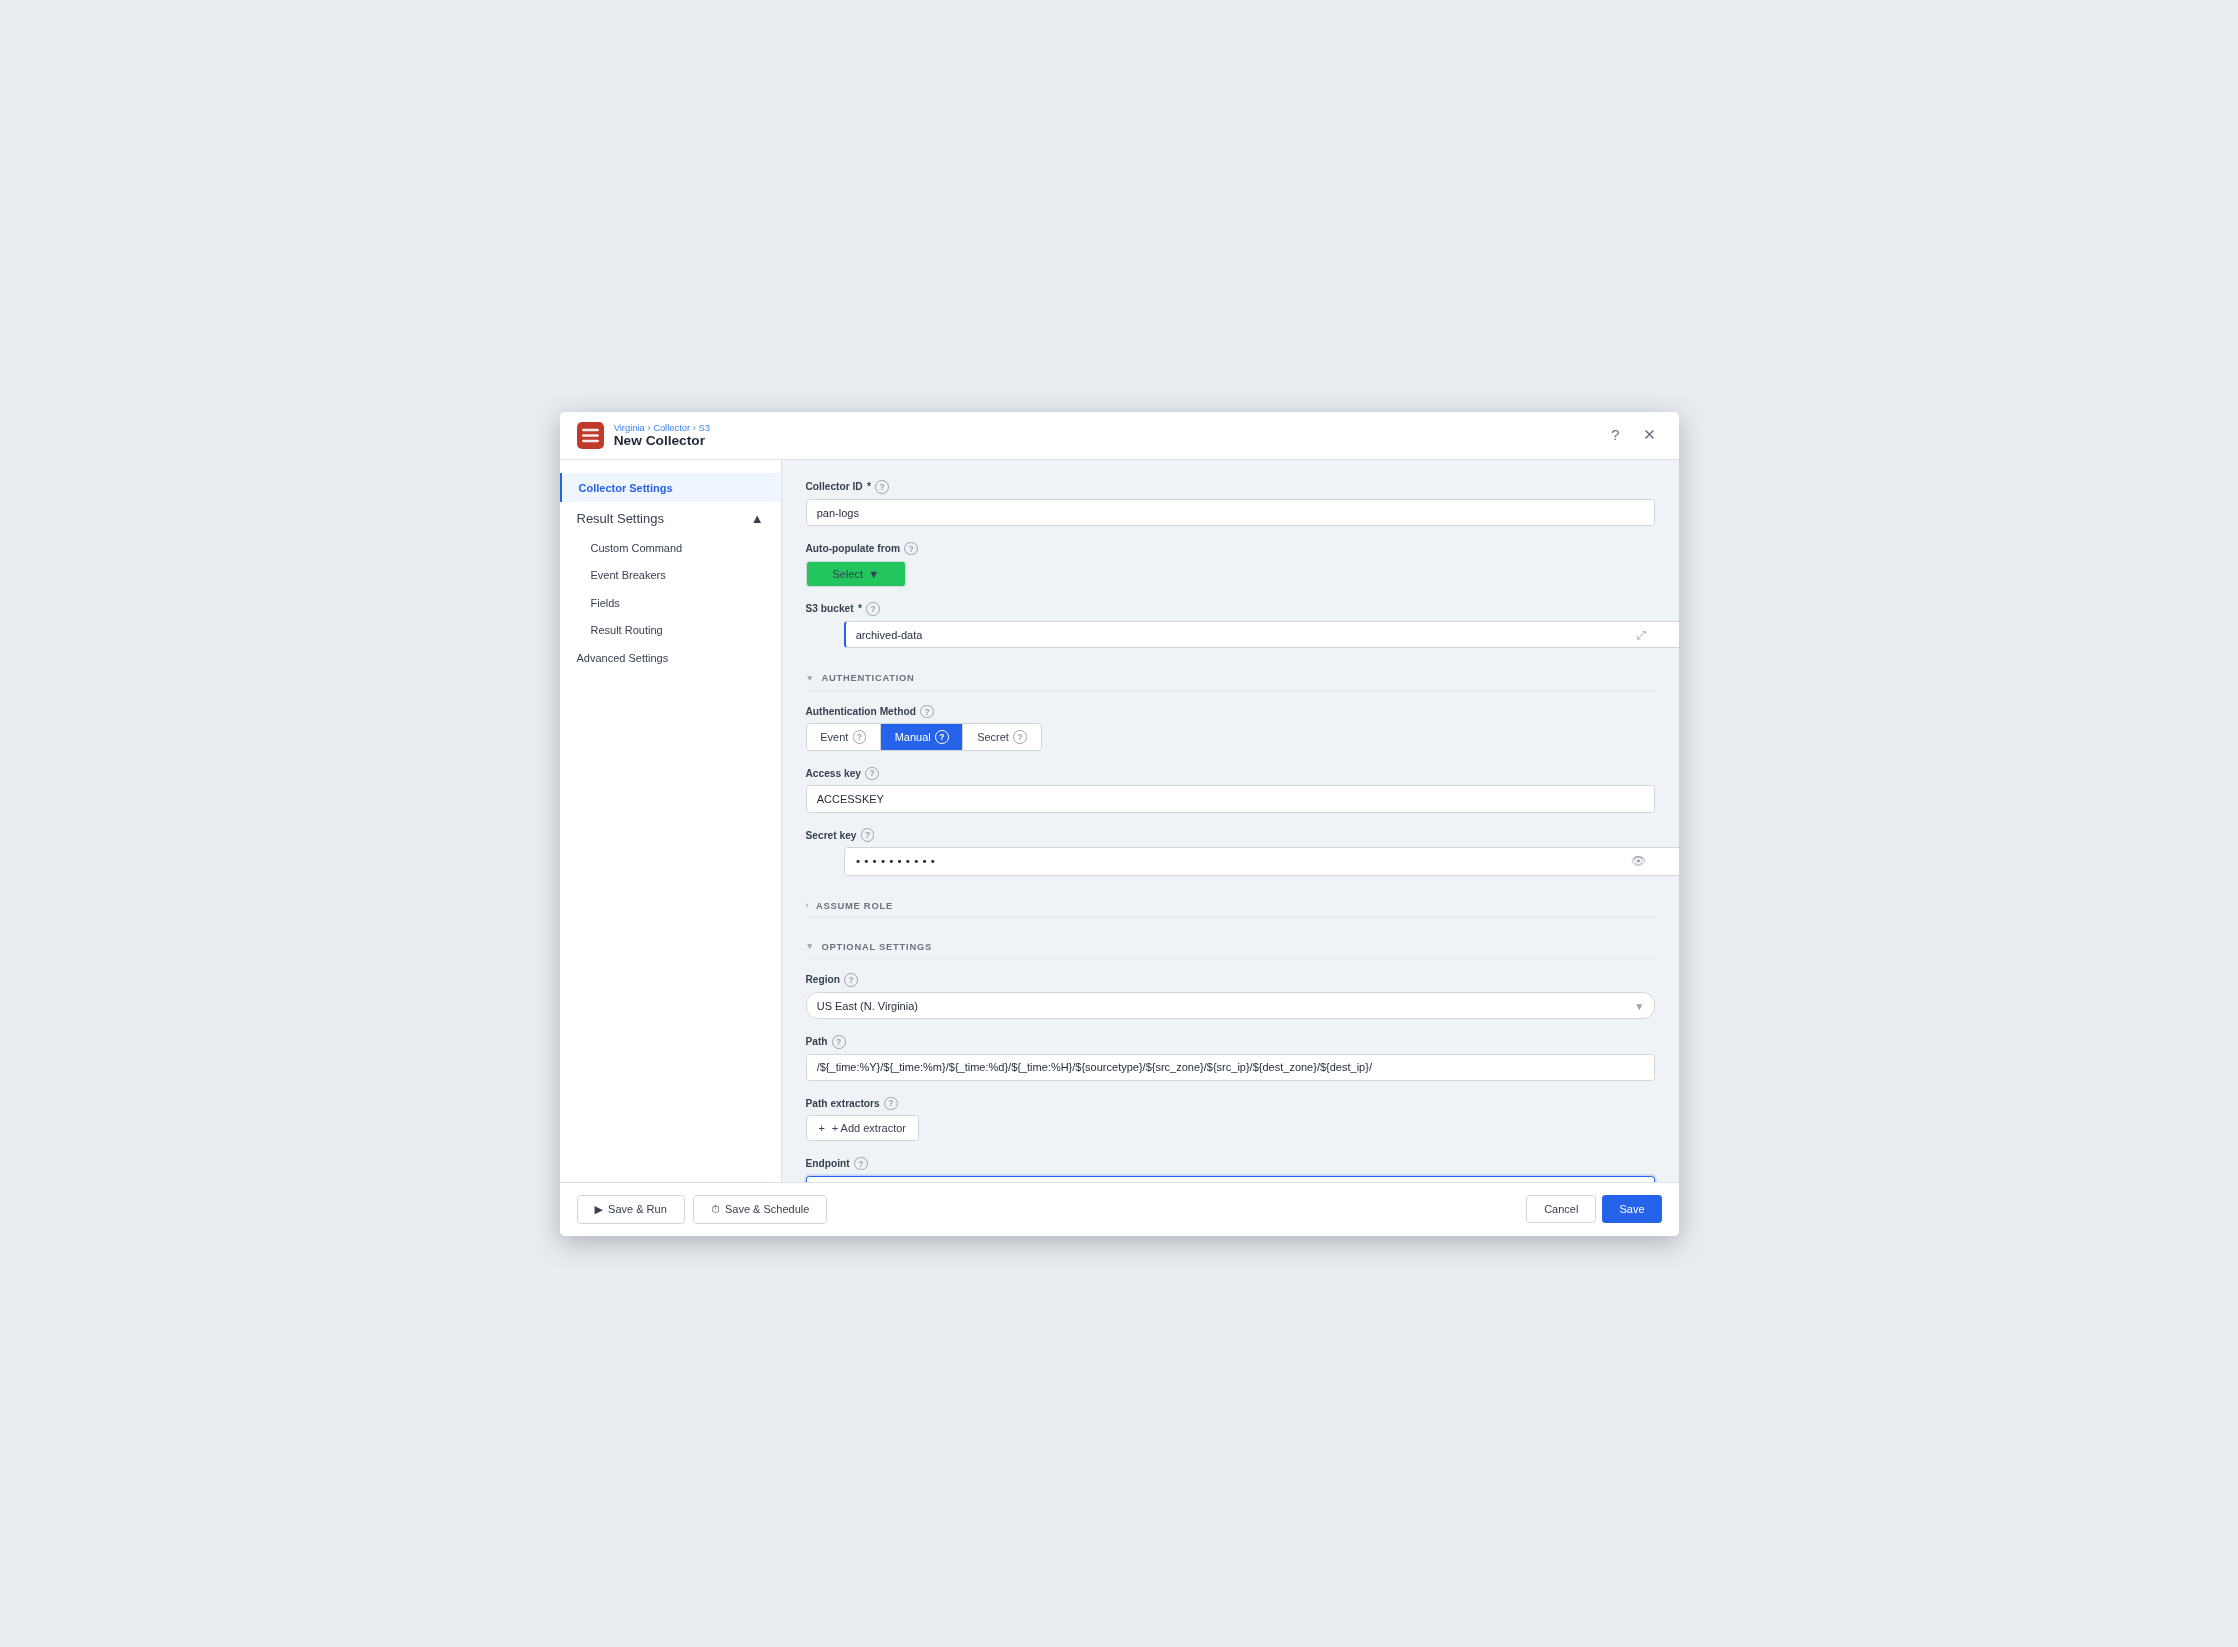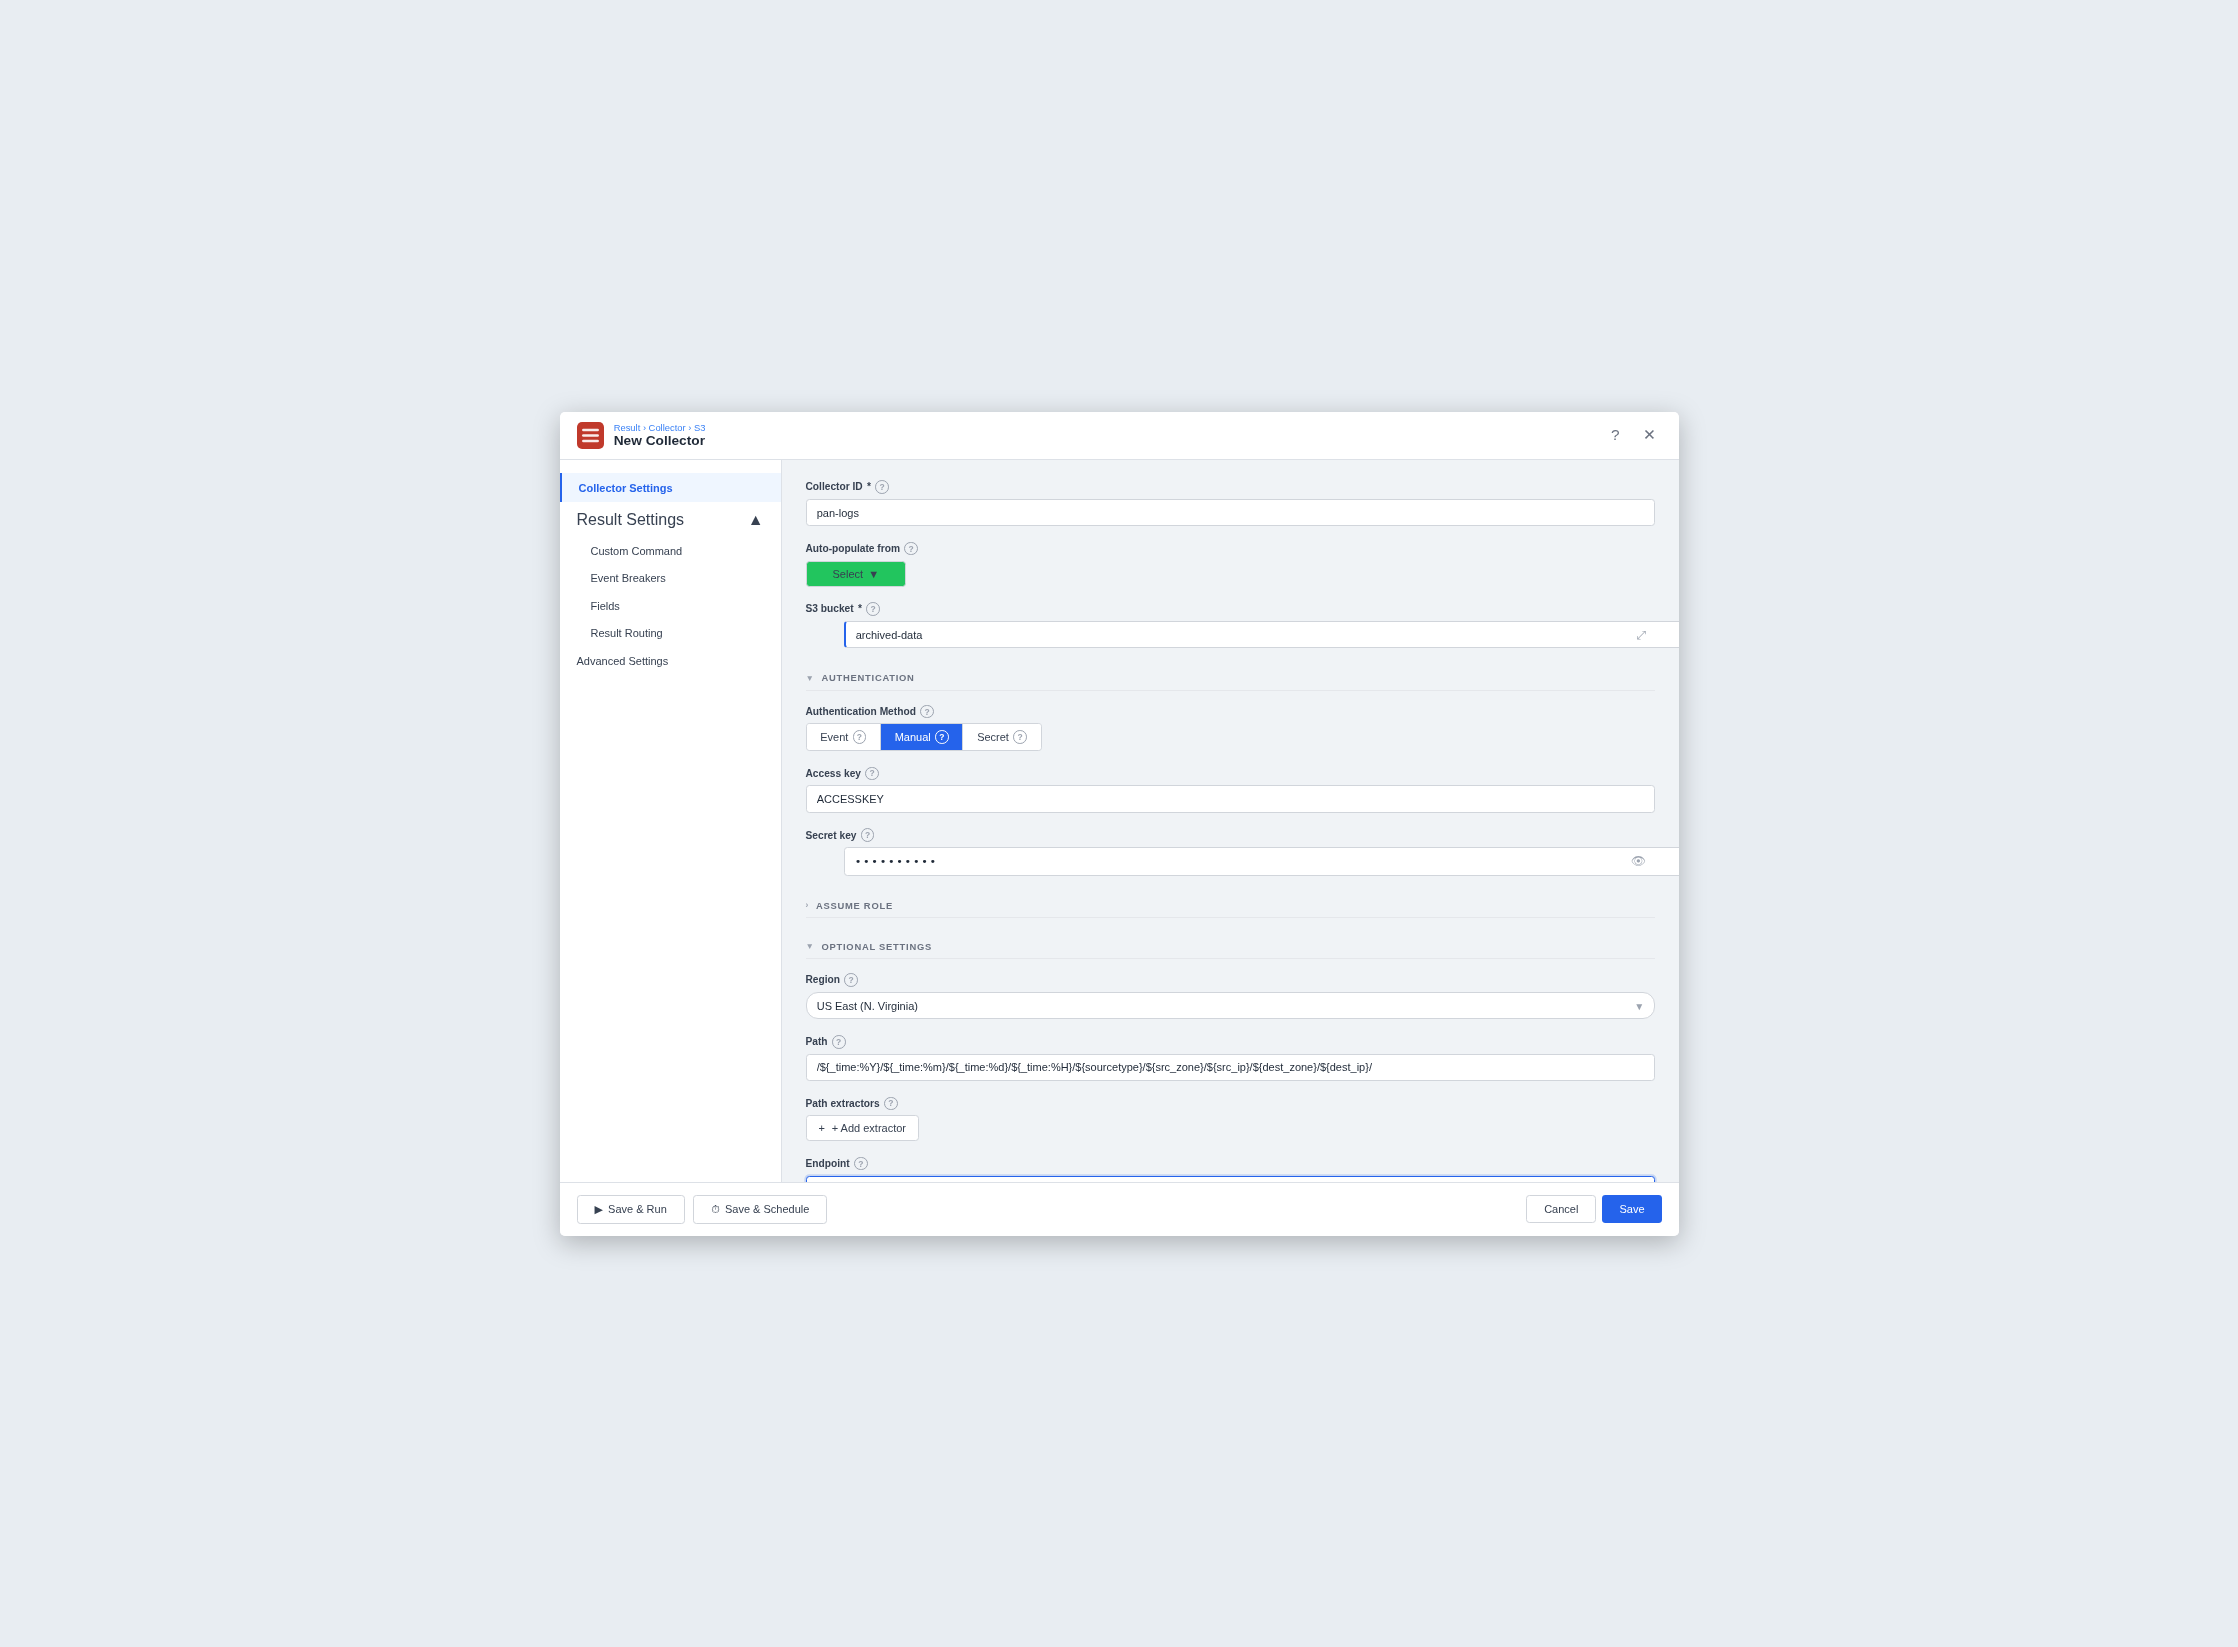--- a/index.html
+++ b/index.html
@@ -95,21 +95,21 @@
       justify-content: space-between;
     }
     .sidebar-item.active {
       background: #eff6ff;
       color: #2563eb;
       font-weight: 600;
       border-left: 2.6px solid #2563eb;
     }
     .sidebar-section {
       padding: 8.5px 17px;
-      font-size: 16px;
+      font-size: 13px;
       color: #374151;
       cursor: pointer;
       display: flex;
       align-items: center;
       justify-content: space-between;
       font-weight: 500;
     }
     .sidebar-sub-item {
       padding: 7.7px 17px 7.7px 31px;
       font-size: 11px;
@@ -331,21 +331,21 @@
   <div class="modal-header">
     <div class="header-left">
       <svg class="app-logo" viewBox="0 0 32 32" fill="none">
         <rect width="32" height="32" rx="6" fill="#c0392b"></rect>
         <rect x="6" y="8" width="20" height="3" rx="1.5" fill="#fff" opacity="0.9"></rect>
         <rect x="6" y="14.5" width="20" height="3" rx="1.5" fill="#fff" opacity="0.9"></rect>
         <rect x="6" y="21" width="20" height="3" rx="1.5" fill="#fff" opacity="0.9"></rect>
       </svg>
       <div class="breadcrumb-title">
         <div class="breadcrumb-path">
-          <span>Result</span>
+          <span>Virginia</span>
           <span> › </span>
           <span>Collector</span>
           <span> › </span>
           <span>S3</span>
         </div>
         <div class="modal-title">New Collector</div>
       </div>
     </div>
     <div class="header-right">
       <button class="icon-btn" title="Help">?</button>

